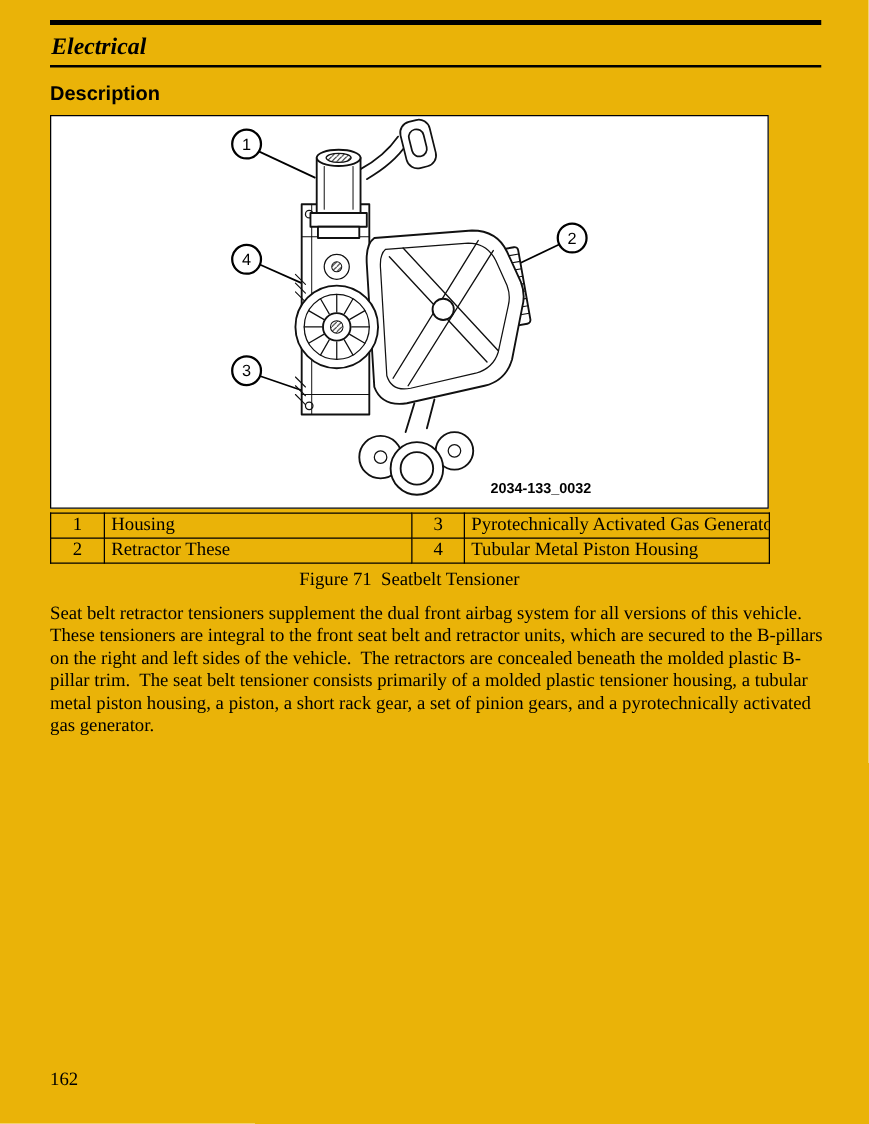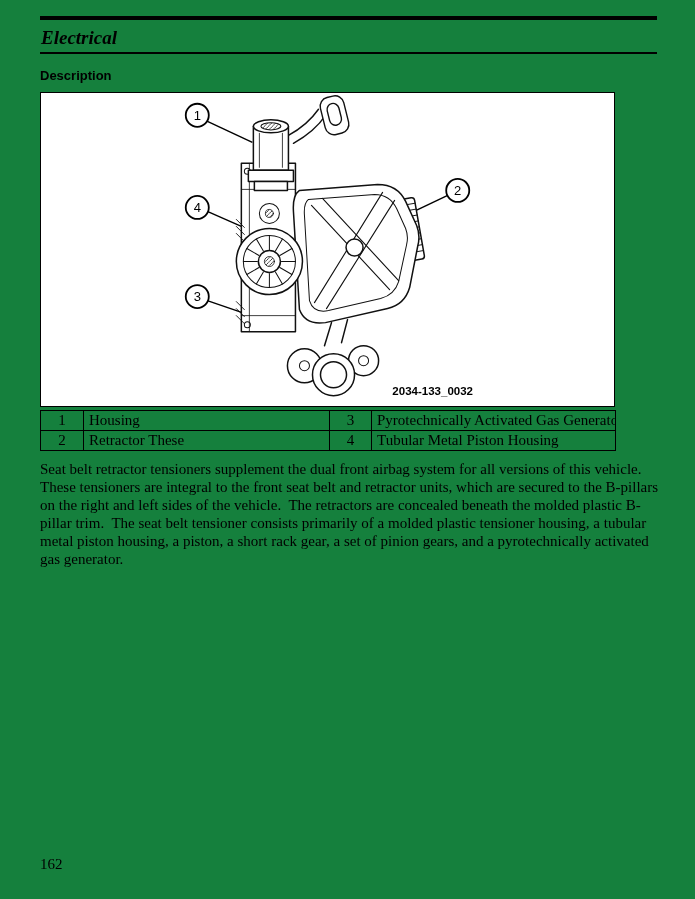--- a/index.html
+++ b/index.html
@@ -1,33 +1,33 @@
 <!DOCTYPE html>
 <html><head>
 <meta charset="utf-8">
 <style>
   html, body { margin:0; padding:0; background:#ffffff; }
   .page {
-    position:relative; width:695px; height:899px; background:#15803d;
+    position:relative; width:695px; height:899px; background:#eab308;
     box-sizing:border-box; padding:16px 38px 0 40px;
     font-family:"Liberation Serif", serif; color:#000; overflow:hidden;
   }
   .rule-thick { height:4px; background:#000; }
   .rule-thin  { height:2px; background:#000; margin-top:3px; }
   .chapter-title {
     font-family:"Liberation Serif", serif; font-style:italic; font-weight:700;
     font-size:19px; line-height:22px; margin:7px 0 3px 1px;
   }
   .section-title {
     font-family:"Liberation Sans", sans-serif; font-weight:700;
     font-size:12px; line-height:14px; margin-top:28px; letter-spacing:0.2px;
   }
   .subsection-title {
     font-family:"Liberation Sans", sans-serif; font-weight:700;
-    font-size:13px; line-height:13px; margin-top:15px;
+    font-size:16px; line-height:13px; margin-top:15px;
   }
   .figure-box {
     width:575px; height:315px; border:1.5px solid #000; margin-top:10px;
     position:relative; box-sizing:border-box; background:#fff;
   }
   .figure-box svg { position:absolute; left:0; top:0; width:100%; height:100%; }
   .parts-table {
     border-collapse:collapse; table-layout:fixed; width:575px; margin-top:3px;
     font-size:15px;
   }
@@ -218,20 +218,21 @@
       </tr>
       <tr>
         <td class="c-num">2</td>
         <td>Retractor These</td>
         <td class="c-num">4</td>
         <td>Tubular Metal Piston Housing</td>
       </tr>
     </tbody>
   </table>
 
+  <div class="figure-caption">Figure 71  Seatbelt Tensioner</div>
 
   <p class="body-text">Seat belt retractor tensioners supplement the dual front airbag system for all versions of this vehicle.  These tensioners are integral to the front seat belt and retractor units, which are secured to the B-pillars on the right and left sides of the vehicle.  The retractors are concealed beneath the molded plastic B-pillar trim.  The seat belt tensioner consists primarily of a molded plastic tensioner housing, a tubular metal piston housing, a piston, a short rack gear, a set of pinion gears, and a pyrotechnically activated gas generator.</p>
 
   <div class="page-footer">
     <span>162</span>
   </div>
 
 </div>
 
 </body></html>

